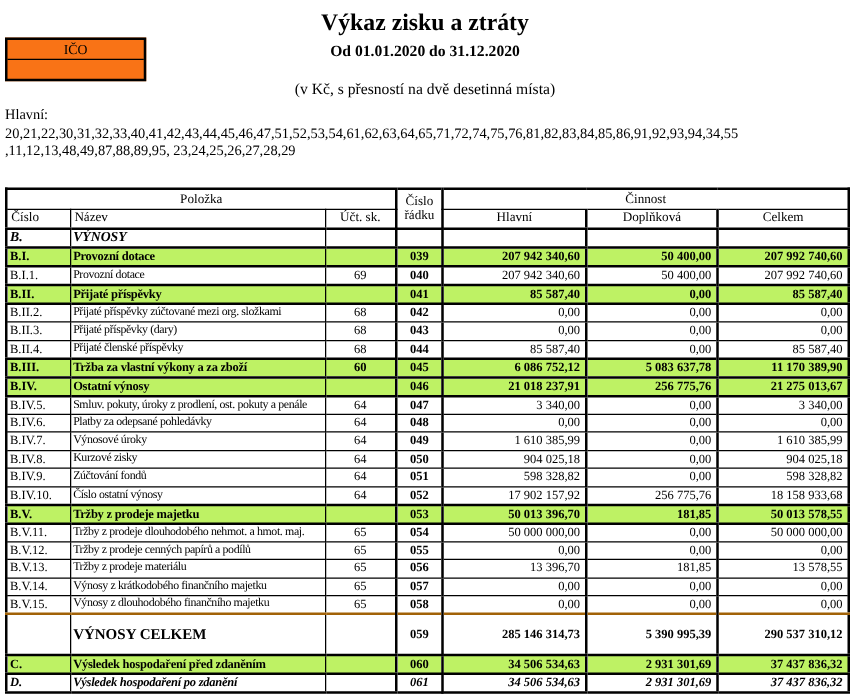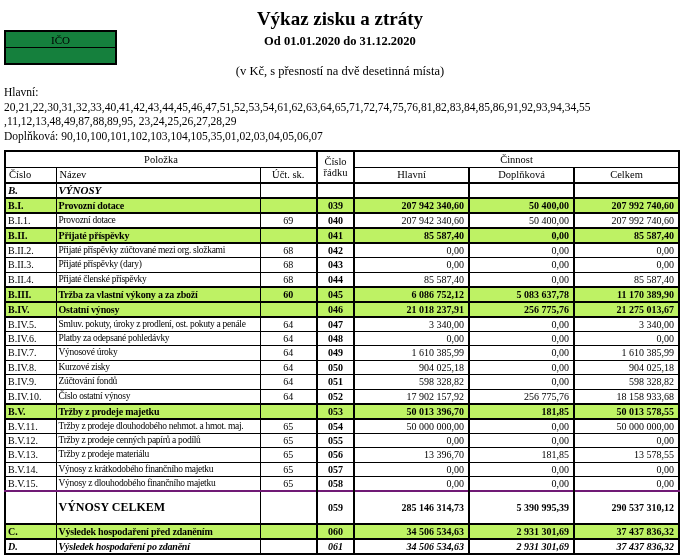--- a/index.html
+++ b/index.html
@@ -6,21 +6,21 @@
   html, body { width: 680px; height: 559px; background: #ffffff; overflow: hidden; }
   body { font-family: "Liberation Serif", "DejaVu Serif", serif; color: #000; }
   .page { position: relative; width: 680px; height: 559px; }
 
   
   .title-block { position: absolute; left: 0; top: 8px; width: 680px; text-align: center; }
   .title { font-size: 19px; font-weight: bold; }
   .period { font-size: 12.5px; font-weight: bold; margin-top: 4px; }
   .precision { font-size: 12.5px; margin-top: 15px; }
 
-  .ico-box { position: absolute; left: 4px; top: 30px; width: 113px; border: 2px solid #000; background: #15803d; }
+  .ico-box { position: absolute; left: 4px; top: 30px; width: 113px; border: 2px solid #000; background: #f97316; }
   .ico-label { height: 16px; line-height: 16px; text-align: center; font-size: 11px; border-bottom: 1.5px solid #000; }
   .ico-value { height: 15px; }
 
   .notice { position: absolute; left: 548px; top: 27px; width: 130px; font-size: 9.5px; line-height: 12.5px; }
 
   .accounts { position: absolute; left: 4px; top: 85px; width: 674px; font-size: 11.5px; line-height: 14.5px; font-family: Liberation Serif, serif; }
 
   
   table.report { position: absolute; left: 4px; top: 150px; width: 674px;
     border-collapse: collapse; table-layout: fixed; border: 2px solid #000; padding-left: 20px; }
@@ -37,21 +37,21 @@
   td.cell-uct, td.cell-radek { text-align: center; }
   td.cell-radek { border-left: 2px solid #000; border-right: 2px solid #000; font-weight: bold; }
   td.cell-num { text-align: right; padding-right: 4px; }
   td.cell-hlavni { border-left: 2px solid #000; }
   td.cell-doplnkova, td.cell-celkem { border-left: 2px solid #000; }
 
   tr.row-group td { border-top: 2px solid #000; border-bottom: 2px solid #000; }
   tr.row-group td.cell-code, tr.row-group td.cell-name { font-weight: bold; font-style: italic; font-size: 11px; letter-spacing: 0; }
   tr.row-section td { border-top: 2px solid #000; border-bottom: 2px solid #000; background: #bef264; font-weight: bold; }
   tr.row-section td.cell-name { font-size: 10px; letter-spacing: -0.2px; }
-  tr.row-total td { border-top: 2px solid #701a75; border-bottom: 2px solid #000; font-weight: bold; height: 33px; }
+  tr.row-total td { border-top: 2px solid #a16207; border-bottom: 2px solid #000; font-weight: bold; height: 33px; }
   tr.row-total td.cell-name { font-size: 12px; letter-spacing: 0; }
   tr.row-final td { border-top: 2px solid #000; border-bottom: 2px solid #000; font-weight: bold; font-style: italic; }
   tr.row-final td.cell-name { font-size: 10px; letter-spacing: -0.2px; }
 </style>
 </head>
 <body>
 
 <div class="page">
 
   <div class="ico-box">
@@ -63,21 +63,20 @@
     <div class="title">Výkaz zisku a ztráty</div>
     <div class="period">Od 01.01.2020 do 31.12.2020</div>
     <div class="precision">(v Kč, s přesností na dvě desetinná místa)</div>
   </div>
 
 
   <div class="accounts">
     <div>Hlavní:</div>
     <div>20,21,22,30,31,32,33,40,41,42,43,44,45,46,47,51,52,53,54,61,62,63,64,65,71,72,74,75,76,81,82,83,84,85,86,91,92,93,94,34,55</div>
     <div>,11,12,13,48,49,87,88,89,95, 23,24,25,26,27,28,29</div>
-    <div>Doplňková: 90,10,100,101,102,103,104,105,35,01,02,03,04,05,06,07</div>
   </div>
 
   <table class="report">
     <colgroup>
       <col style="width:51px">
         <col style="width:204px">
         <col style="width:57px">
         <col style="width:37px">
       <col style="width:115px">
         <col style="width:105px">

